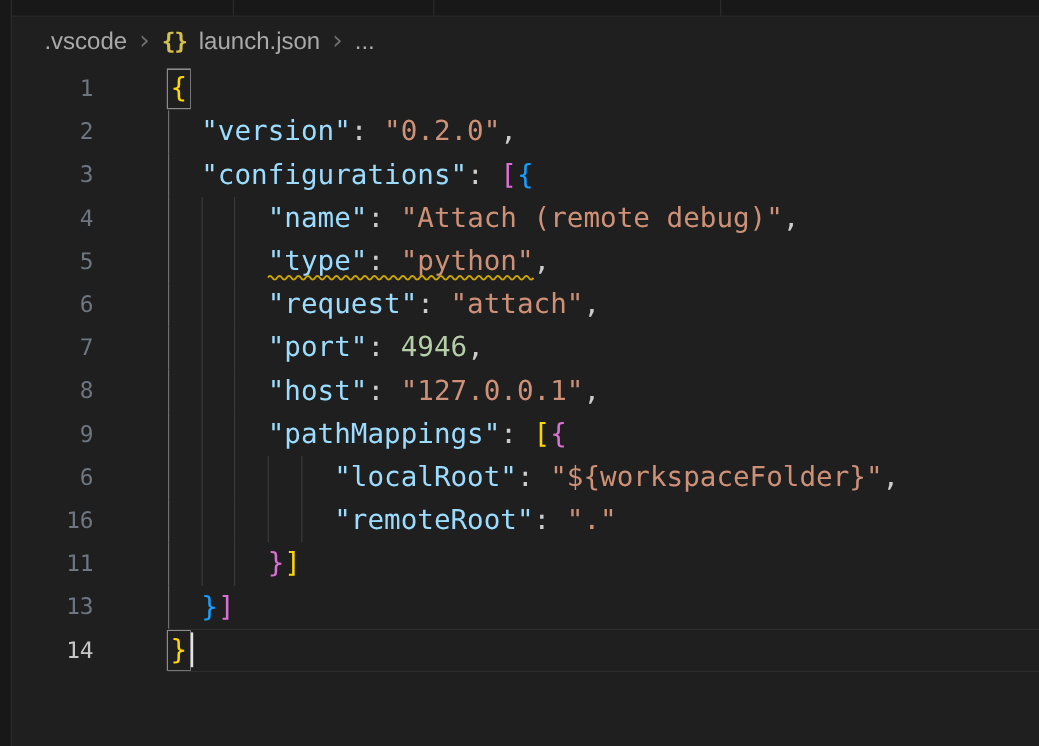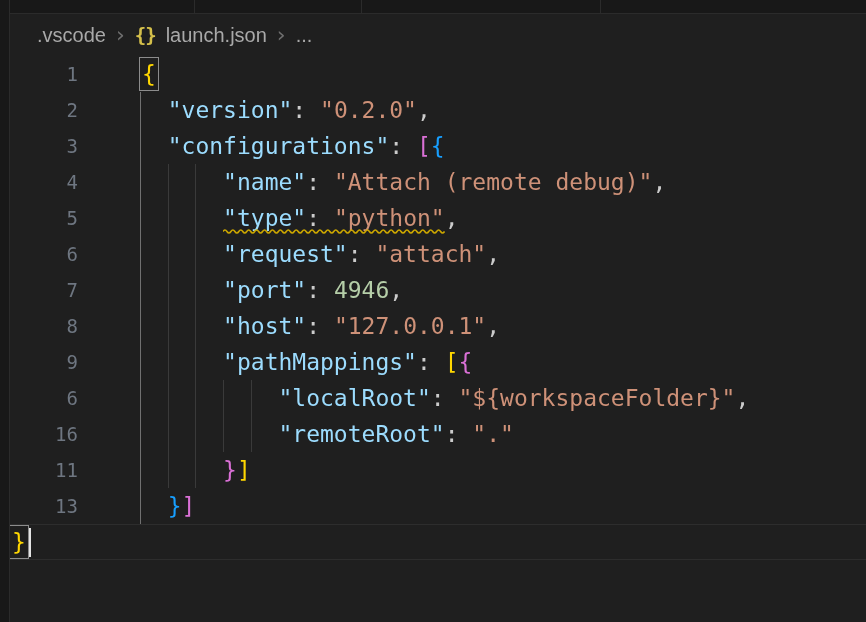--- a/index.html
+++ b/index.html
@@ -112,16 +112,17 @@
       </div>
       <div class="line">
         <div class="gutter">11</div>
         <div class="content"><span class="guide g-active" style="left: 0ch;"></span><span class="guide" style="left: 2ch;"></span><span class="guide" style="left: 4ch;"></span><span class="tok ws">      </span><span class="tok b2">}</span><span class="tok b1">]</span></div>
       </div>
       <div class="line">
         <div class="gutter">13</div>
         <div class="content"><span class="guide g-active" style="left: 0ch;"></span><span class="tok ws">  </span><span class="tok b3">}</span><span class="tok b2">]</span></div>
       </div>
       <div class="line">
+        <div class="gutter active">14</div>
         <div class="content current"><span class="tok b1 match-box">}</span><span class="cursor"></span></div>
       </div>
     </div>
 </div>
 
 </body></html>

